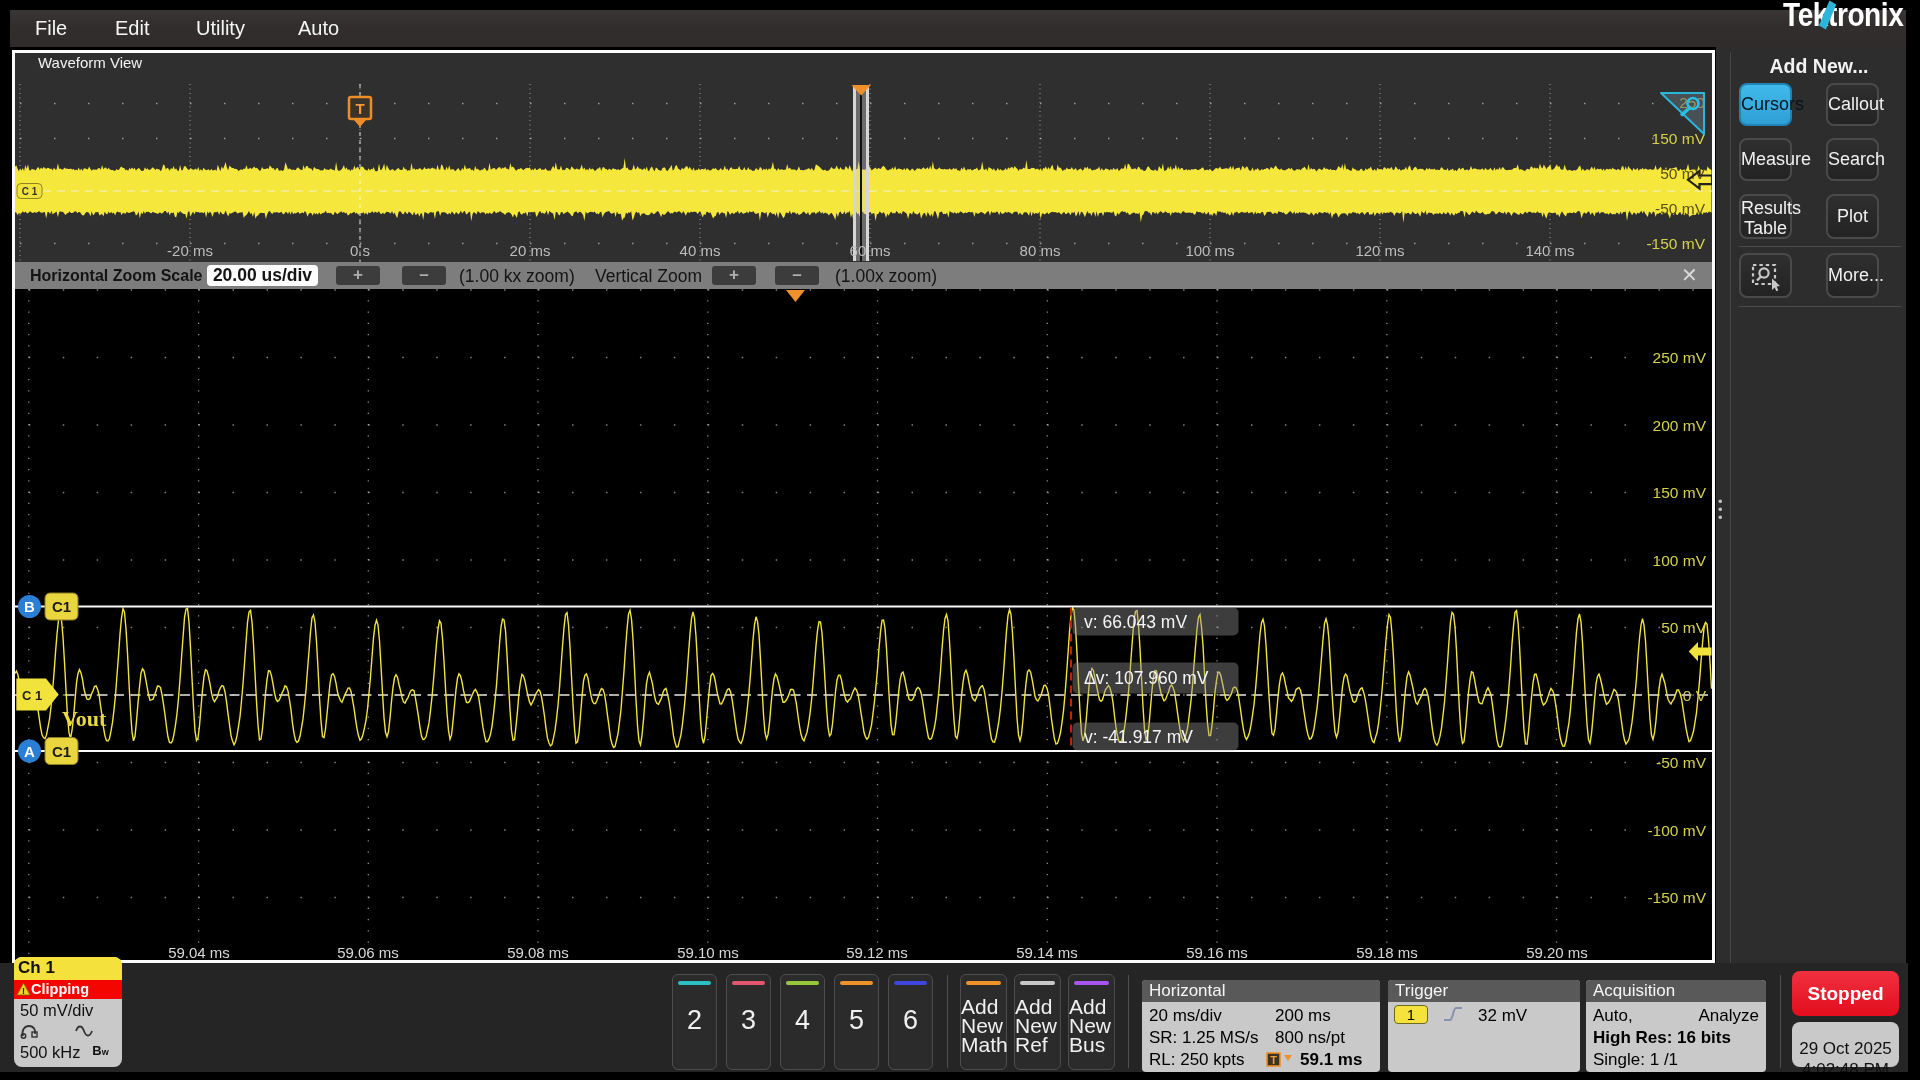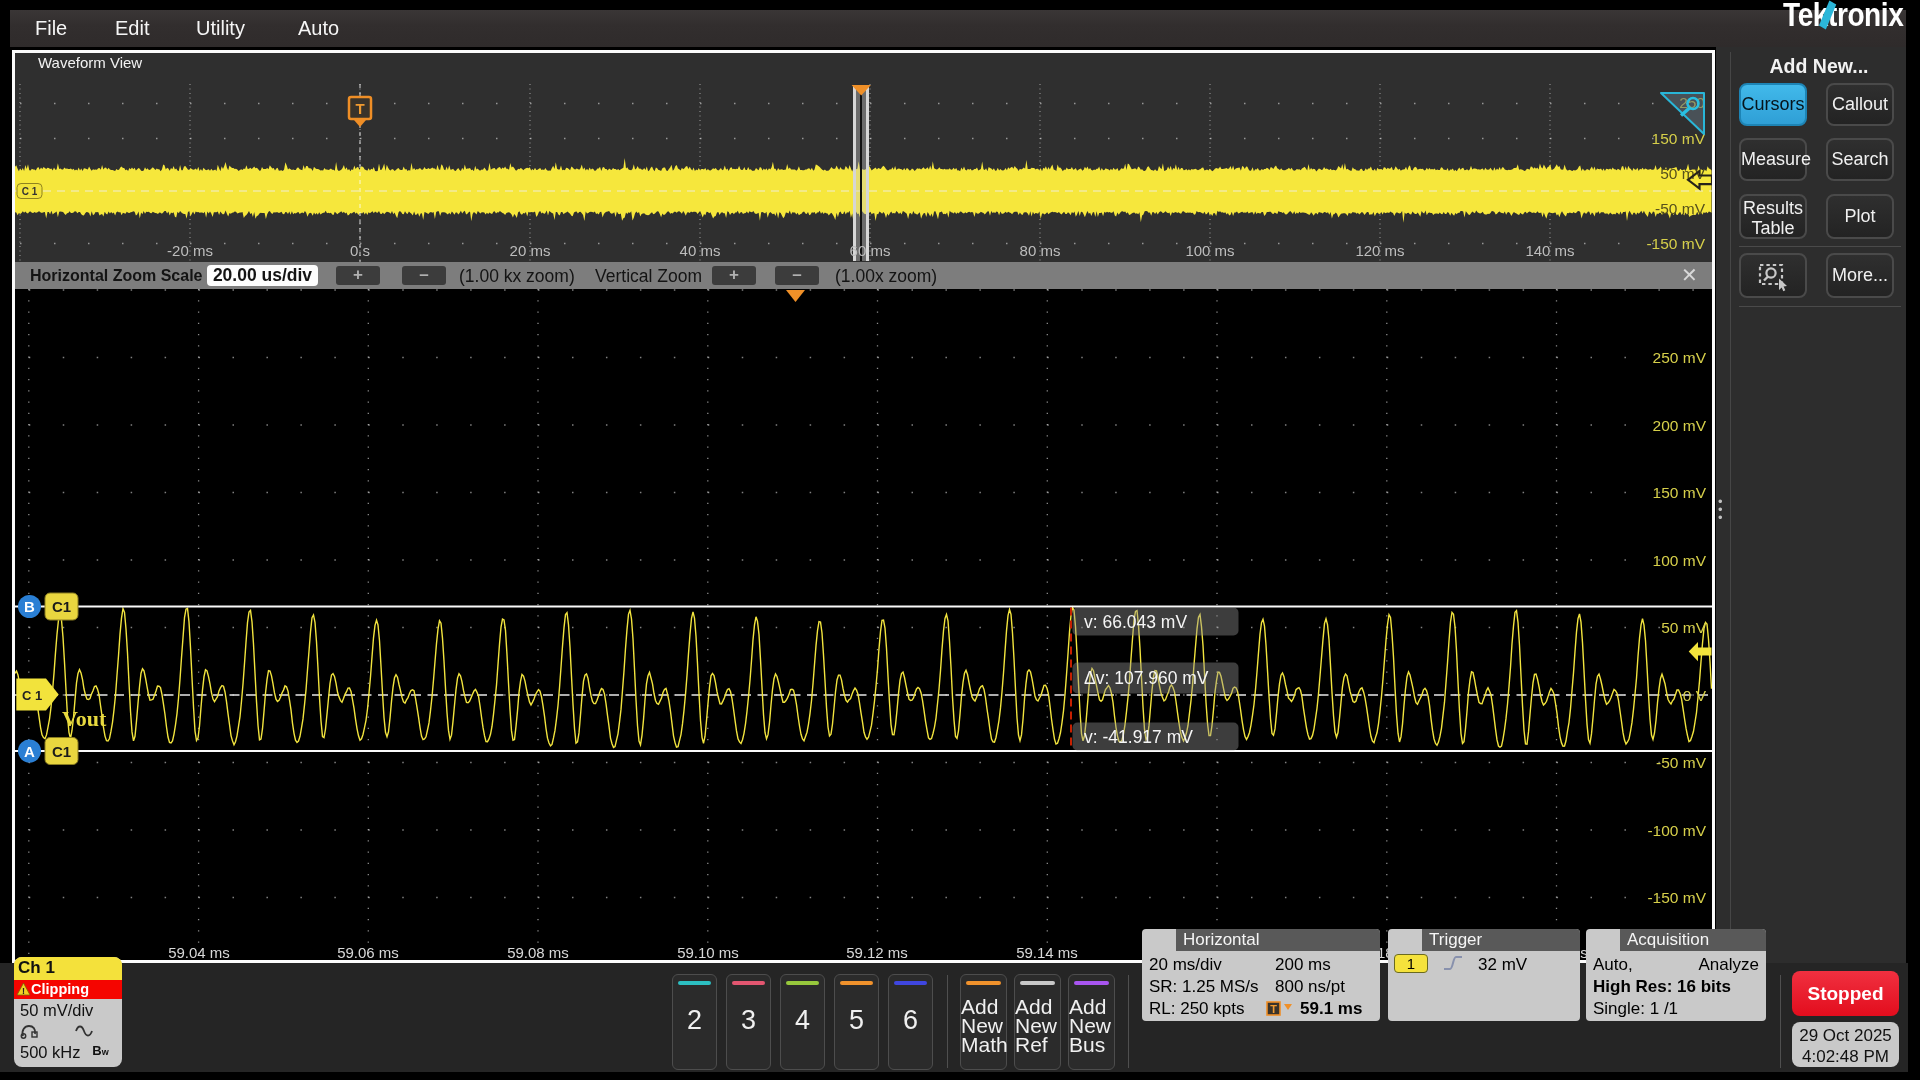--- a/index.html
+++ b/index.html
@@ -7,29 +7,29 @@
 #menubar { left:10px; top:10px; width:1896px; height:37px;
   background:linear-gradient(#3a3636,#322e2e 40%,#2f2b2b); color:#f5f5f5; font-size:20px; }
 #menubar span { position:absolute; top:7px; }
 #panel { left:12px; top:50px; width:1703px; height:913px; border:3px solid #fbfbfb; background:#2f2f2f; }
 #wvtitle { left:30px; top:54px; font-size:15px; color:#f2f2f2;margin-left:8px; }
 #zoombar { left:15px; top:262px; width:1697px; height:27px; background:#7d7d7d; color:#141414; font-size:17.5px; }
 #zoombar .t { position:absolute; top:4px; }
 #zoombar .btn { position:absolute; top:4px; width:44px; height:19px; background:#3c3c3c; border-radius:3px;
   color:#b0b0b0; text-align:center; line-height:17px; font-weight:bold; font-size:17px; }
 #sidebar { left:1716px; top:47px; width:190px; height:916px; background:#2d2d2d; }
-.sbtn { position:absolute; width:68px; background:linear-gradient(#2f2f2f,#232323); border:2px solid #4a4a4a;
+.sbtn { position:absolute; width:53px; background:linear-gradient(#2f2f2f,#232323); border:2px solid #4a4a4a;
   border-radius:8px; color:#f0f0f0; font-size:18px; text-align:center; }
 #bottombar { left:0; top:963px; width:1920px; height:109px; background:#252525; }
 .chbtn { position:absolute; top:974px; width:45px; height:96px; background:#2b2b2b; border:1px solid #4d4d4d;
   border-radius:6px; color:#f0f0f0; }
 .chbtn .stripe { position:absolute; left:5px; right:5px; top:6px; height:4px; border-radius:2px; }
 .chbtn .num { position:absolute; width:100%; top:30px; text-align:center; font-size:27px; }
 .chbtn .lbl { position:absolute; width:100%; top:22px; text-align:left; font-size:21px; line-height:19px; }
-.infopanel { position:absolute; top:929px; height:92px; border-radius:4px; overflow:hidden; background:#c9c9c9;padding-left:34px; }
+.infopanel { position:absolute; top:980px; height:92px; border-radius:4px; overflow:hidden; background:#c9c9c9; }
 .infopanel .hd { height:22px; background:#595959; color:#f5f5f5; font-size:17px; padding:1px 0 0 7px; }
 .infopanel .row { position:absolute; font-size:17px; color:#000000; }
 .vsep { position:absolute; top:975px; height:93px; width:1px; background:#4f4f4f; }
 </style></head>
 <body>
 
 <div class="abs" id="menubar">
  <span style="left:25px">File</span>
     <span style="left:105px">Edit</span>
  <span style="left:186px">Utility</span>
@@ -287,16 +287,16 @@
  <div class="hd">Acquisition</div>
  <div class="row" style="left:7px;top:26px;">Auto,</div>
     <div class="row" style="right:7px;top:26px;">Analyze</div>
  <div class="row" style="left:7px;top:48px;font-weight:bold;">High Res: 16 bits</div>
  <div class="row" style="left:7px;top:70px;">Single: 1 /1</div>
 </div>
 
 <div class="vsep" style="left:1780px"></div>
 
 <div class="abs" style="left:1792px;top:971px;width:107px;height:45px;background:linear-gradient(#f03040,#e30d1d);border-radius:8px;color:#fff;font-weight:bold;font-size:19px;text-align:center;line-height:45px;">Stopped</div>
-<div class="abs" style="left:1792px;top:1022px;width:107px;height:45px;background:#c9c9c9;border-radius:8px;color:#111;font-size:17px;text-align:center;padding-top:3px;line-height:21px;">29 Oct 2025<br>4:02:48 PM</div>
+<div class="abs" style="left:1792px;top:1022px;width:107px;height:45px;background:#c9c9c9;border-radius:8px;color:#111;font-size:17px;text-align:center;padding-top:16px;line-height:21px;">29 Oct 2025<br>4:02:48 PM</div>
 
 <div class="abs" style="left:1908px;top:0;width:12px;height:1080px;background:#000;"></div>
 <div class="abs" style="left:0;top:1072px;width:1920px;height:8px;background:#000;"></div>
 
 </body></html>

